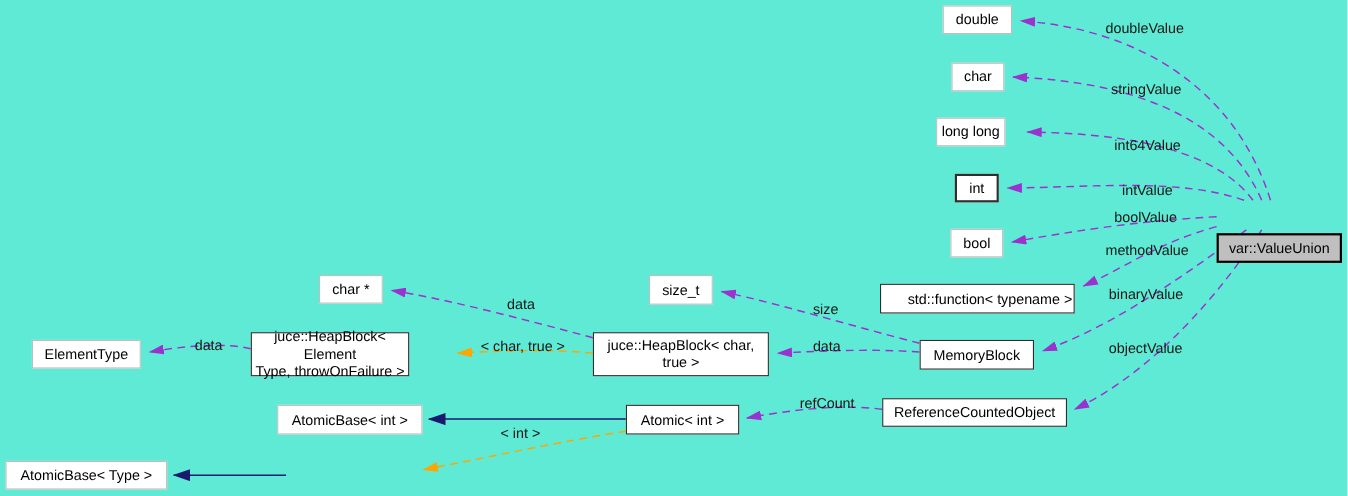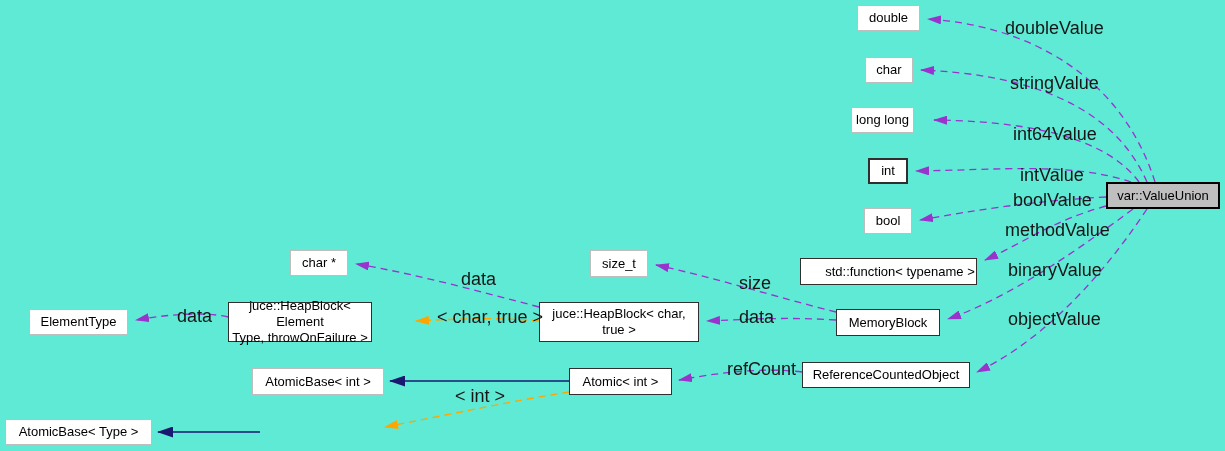--- a/index.html
+++ b/index.html
@@ -17,24 +17,24 @@
     background:#ffffff;
     border:1px solid #bebebe;
     display:flex;align-items:center;justify-content:center;
     text-align:center;
     font-size:13px;line-height:16px;
     color:#000000;
     white-space:pre-line;
     z-index:2;
   }
   .node.doc{border-color:#2f2f2f;}
-  .node.main{background:#bfbfbf;border:2px solid #000000;}
+  .node.main{background:#bfbfbf;border:2px solid #000000;margin-top:30px;}
   .elabel{
     position:absolute;
-    font-size:18px;color:#161616;
+    font-size:13px;color:#161616;
     white-space:nowrap;z-index:3;
   }
 </style>
 </head>
 <body>
 
 <div id="stage">
 
   <svg id="edges" viewBox="0 0 1225 451" xmlns="http://www.w3.org/2000/svg">
     <defs>

